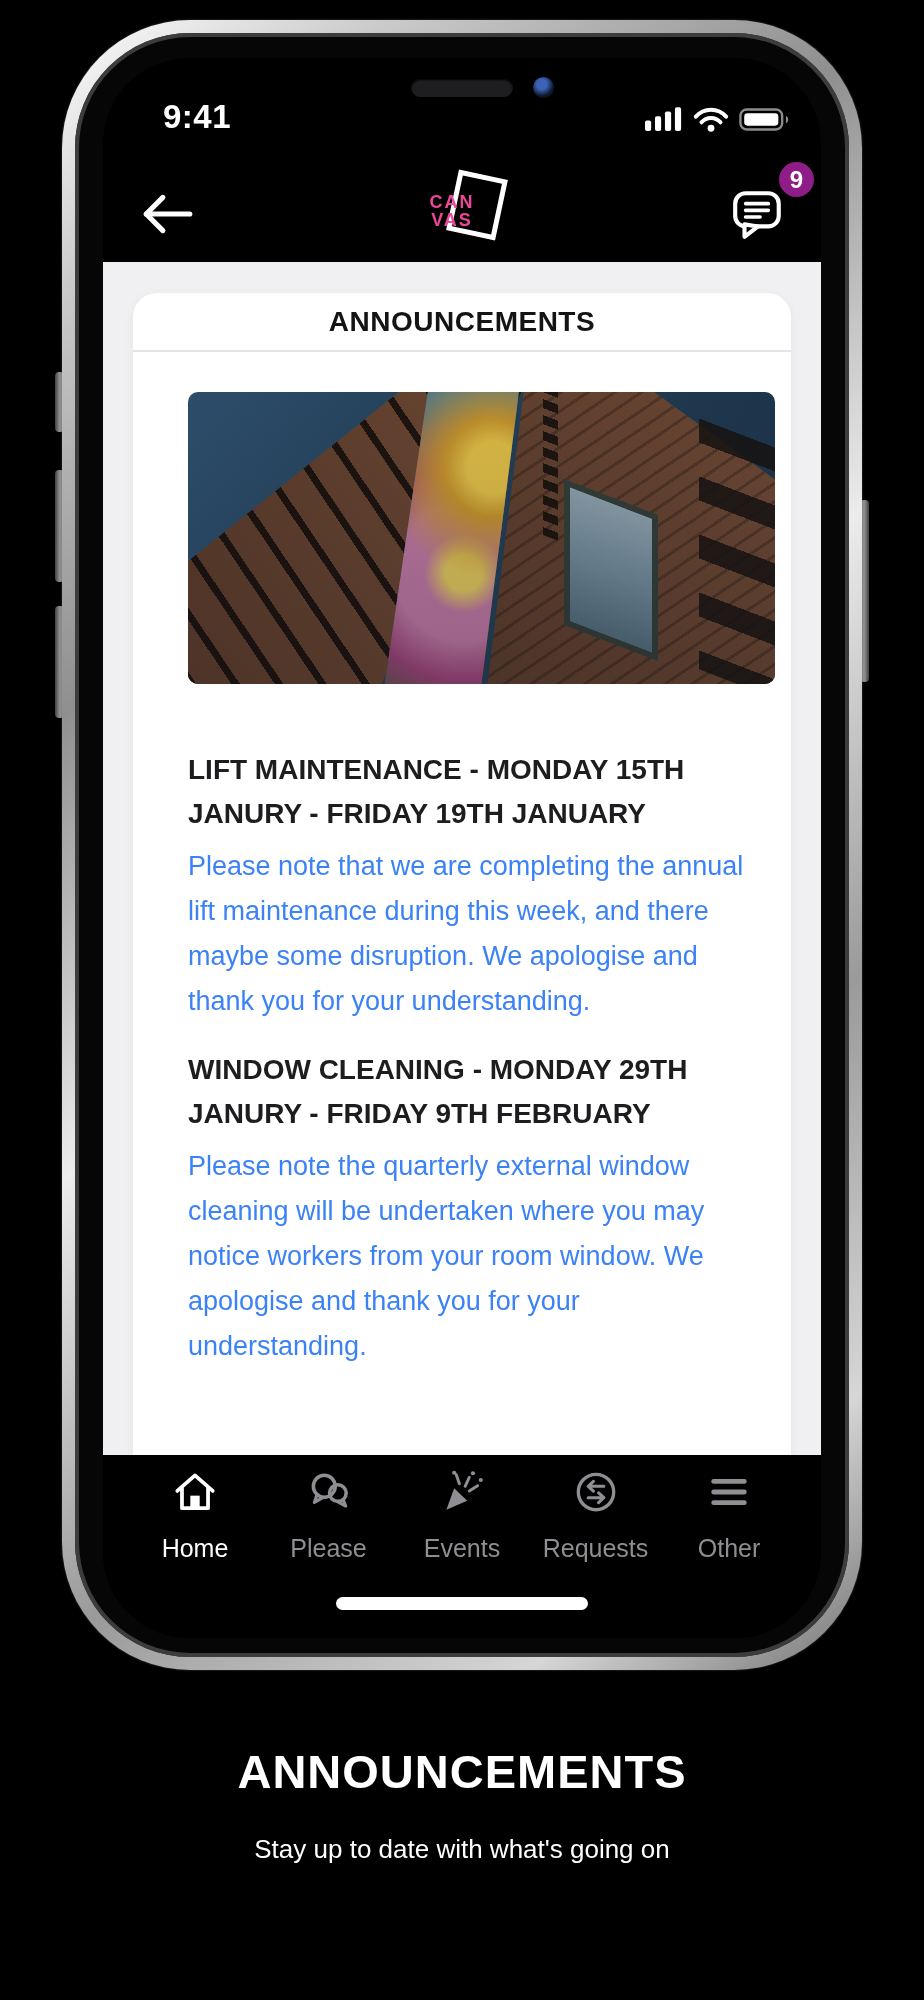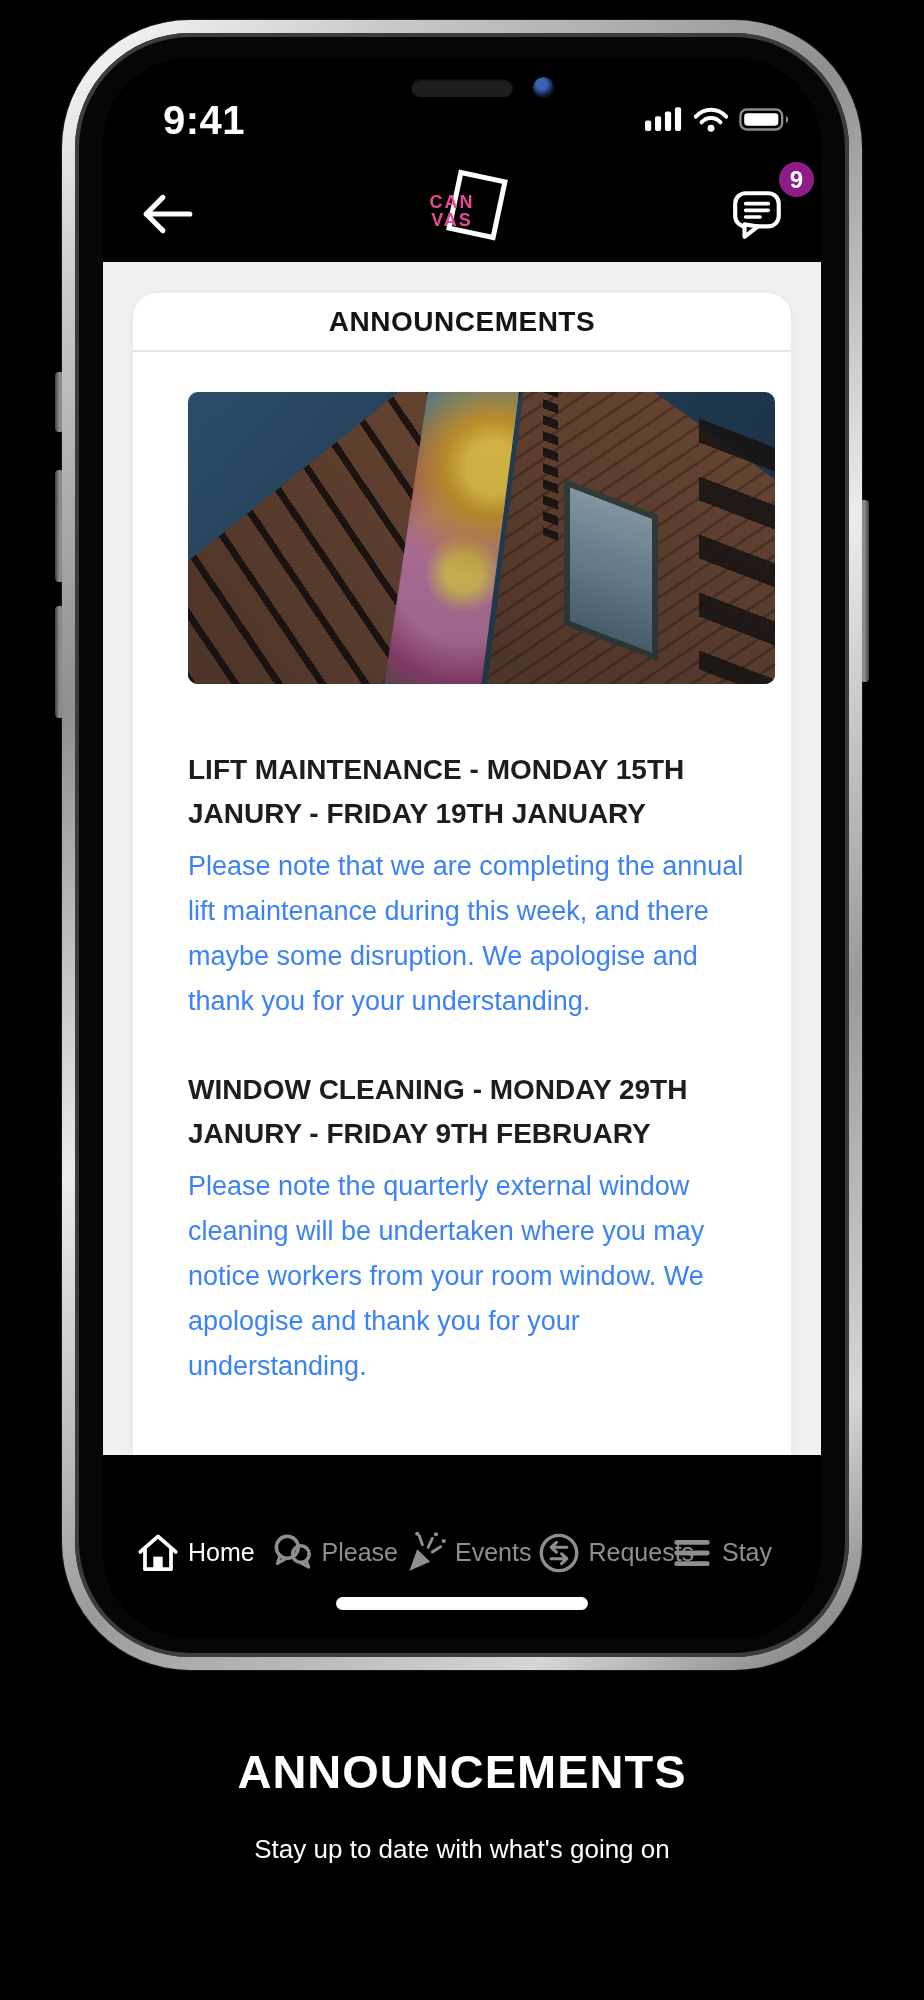--- a/index.html
+++ b/index.html
@@ -19,21 +19,21 @@
   .phone-bezel{position:absolute;inset:13px;border-radius:115px;background:#060606;
     box-shadow:inset 0 0 0 4px rgba(70,70,70,.85);}
   .screen{position:absolute;left:41px;top:38px;width:718px;height:1580px;border-radius:86px;
     background:#000;overflow:hidden;}
 
   
   .notch-speaker{position:absolute;left:308px;top:21px;width:102px;height:18px;border-radius:9px;
     background:#1e1e20;box-shadow:inset 0 1px 2px #000;}
   .notch-camera{position:absolute;left:430px;top:19px;width:21px;height:21px;border-radius:50%;
     background:radial-gradient(circle at 42% 35%,#3b62b5 0 28%,#101a30 62%,#05080f 100%);}
-  .time{position:absolute;left:60px;top:40px;font-size:40px;font-weight:600;color:#fff;letter-spacing:.5px;text-align:center;}
+  .time{position:absolute;left:60px;top:40px;font-size:33px;font-weight:600;color:#fff;letter-spacing:.5px;text-align:center;}
   .status-icons{position:absolute;right:27px;top:48px;display:flex;align-items:center;gap:10px;}
 
   
   .back-button{position:absolute;left:34px;top:130px;width:60px;height:54px;background:none;border:none;padding:0;cursor:pointer;}
   .logo{position:absolute;left:322px;top:112px;width:76px;height:78px;}
   .logo-frame{position:absolute;left:27px;top:4px;width:40px;height:52px;border:5px solid #fff;transform:rotate(12deg);}
   .logo-text{position:absolute;left:0;top:23px;width:54px;text-align:center;font-size:18px;font-weight:800;
     line-height:18px;letter-spacing:2px;color:#ec4899;}
   .messages-button{position:absolute;left:620px;top:100px;width:86px;height:86px;background:none;border:none;padding:0;cursor:pointer;}
   .msg-bubble{position:absolute;left:8px;top:28px;}
@@ -41,21 +41,21 @@
     display:flex;align-items:center;justify-content:center;font-size:24px;font-weight:700;color:#fff;}
 
   
   .content{position:absolute;left:0;top:204px;width:718px;height:1193px;background:#f0f0f2;}
   .card{position:absolute;left:30px;top:31px;width:658px;height:1162px;background:#fff;
     border-radius:24px 24px 0 0;overflow:hidden;box-shadow:0 2px 10px rgba(0,0,0,.05);}
   .card-header{height:57px;border-bottom:2px solid #e4e4e7;display:flex;align-items:center;justify-content:center;}
   .card-title{font-size:28px;font-weight:700;color:#141416;letter-spacing:.5px;}
   .card-content{padding:40px 33px 0 55px;box-sizing:border-box;}
   .announcement{max-width:564px;}
-  .announcement + .announcement{margin-top:44px;}
+  .announcement + .announcement{margin-top:24px;}
   .a-heading{font-size:28px;line-height:44px;font-weight:700;color:#1d1d1f;margin:0 0 8px;}
   .a-body{font-size:27px;line-height:45px;color:#3b82f6;margin:0;}
 
   
   .photo{position:relative;width:587px;height:292px;border-radius:10px;overflow:hidden;margin-bottom:64px;
     background:linear-gradient(100deg,#33597a 0%,#28465f 55%,#203a52 100%);}
   .photo .layer{position:absolute;inset:0;}
   .tower-left{clip-path:polygon(0% 100%,0% 58%,39% -5%,58% -5%,33% 100%);
     background:
       repeating-linear-gradient(56deg,rgba(18,11,7,.85) 0 7px,rgba(18,11,7,0) 7px 36px),
@@ -75,21 +75,21 @@
     background:linear-gradient(180deg,#a2b8c4 0%,#7e9aab 55%,#5f7b8c 100%);border:6px solid #39463f;box-sizing:border-box;}
   .tr-slots{position:absolute;right:0;top:14%;width:13%;height:86%;transform:skewY(21deg);
     background:repeating-linear-gradient(180deg,#191310 0 24px,rgba(0,0,0,0) 24px 58px);opacity:.85;}
   .tr-letters{position:absolute;left:60.5%;top:-2%;width:2.6%;height:52%;transform:skewY(21deg);
     background:repeating-linear-gradient(180deg,#20160f 0 9px,rgba(0,0,0,0) 9px 16px);}
   .photo-shade{background:linear-gradient(180deg,rgba(8,14,24,.16),rgba(8,14,24,.30));}
 
   
   .tab-bar{position:absolute;left:0;top:1397px;width:718px;height:183px;background:#000;
     display:flex;justify-content:space-between;padding:12px 30px 0;box-sizing:border-box;}
-  .tab{width:124px;display:flex;flex-direction:row;align-items:center;gap:5px;background:none;border:none;padding:0;cursor:pointer;color:#8f8f93;}
+  .tab{width:124px;display:flex;flex-direction:column;align-items:center;gap:17px;background:none;border:none;padding:0;cursor:pointer;color:#8f8f93;}
   .tab.active{color:#fff;}
   .tab svg{width:50px;height:50px;display:block;}
   .tab-label{font-size:25px;color:#8f8f93;}
   .tab.active .tab-label{color:#fff;font-weight:500;}
   .home-indicator{position:absolute;left:233px;top:1539px;width:252px;height:13px;border-radius:7px;background:#fff;}
 
   
   .caption{position:absolute;left:0;top:1744px;width:924px;text-align:center;color:#fff;}
   .caption-title{font-size:47px;font-weight:700;letter-spacing:1px;margin:0 0 20px;}
   .caption-sub{font-size:26px;line-height:61px;margin:8px auto;width:470px;font-weight:400;}
@@ -249,21 +249,21 @@
         </button>
 
         <button class="tab">
           <span>
             <svg viewBox="0 0 48 48">
               <rect x="7" y="11.5" width="34" height="4.6" rx="2.3" fill="currentColor"></rect>
               <rect x="7" y="21.7" width="34" height="4.6" rx="2.3" fill="currentColor"></rect>
               <rect x="7" y="31.9" width="34" height="4.6" rx="2.3" fill="currentColor"></rect>
             </svg>
           </span>
-          <span class="tab-label">Stay</span>
+          <span class="tab-label">Other</span>
         </button>
 
       </div>
 
       <div class="home-indicator"></div>
 
     </div>
   </div>
 
   <div class="caption">

